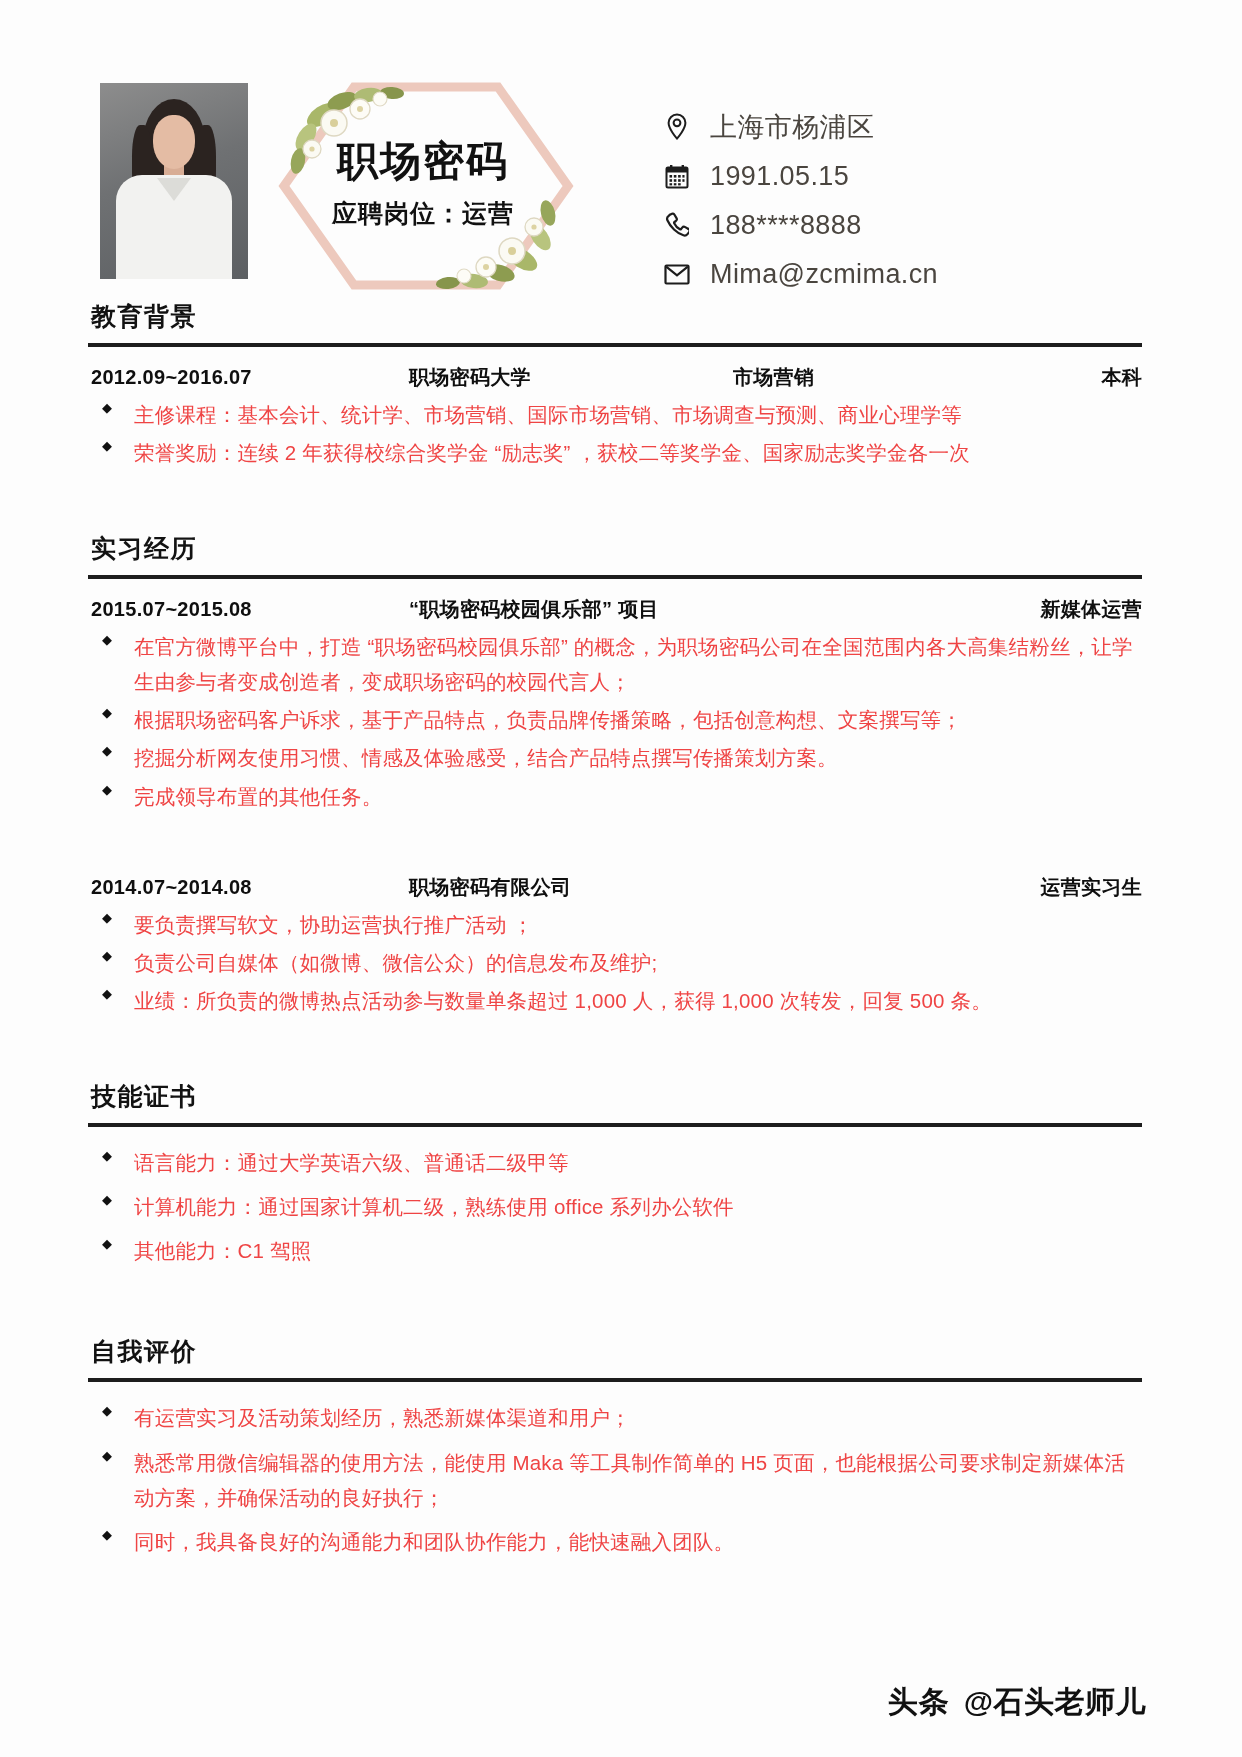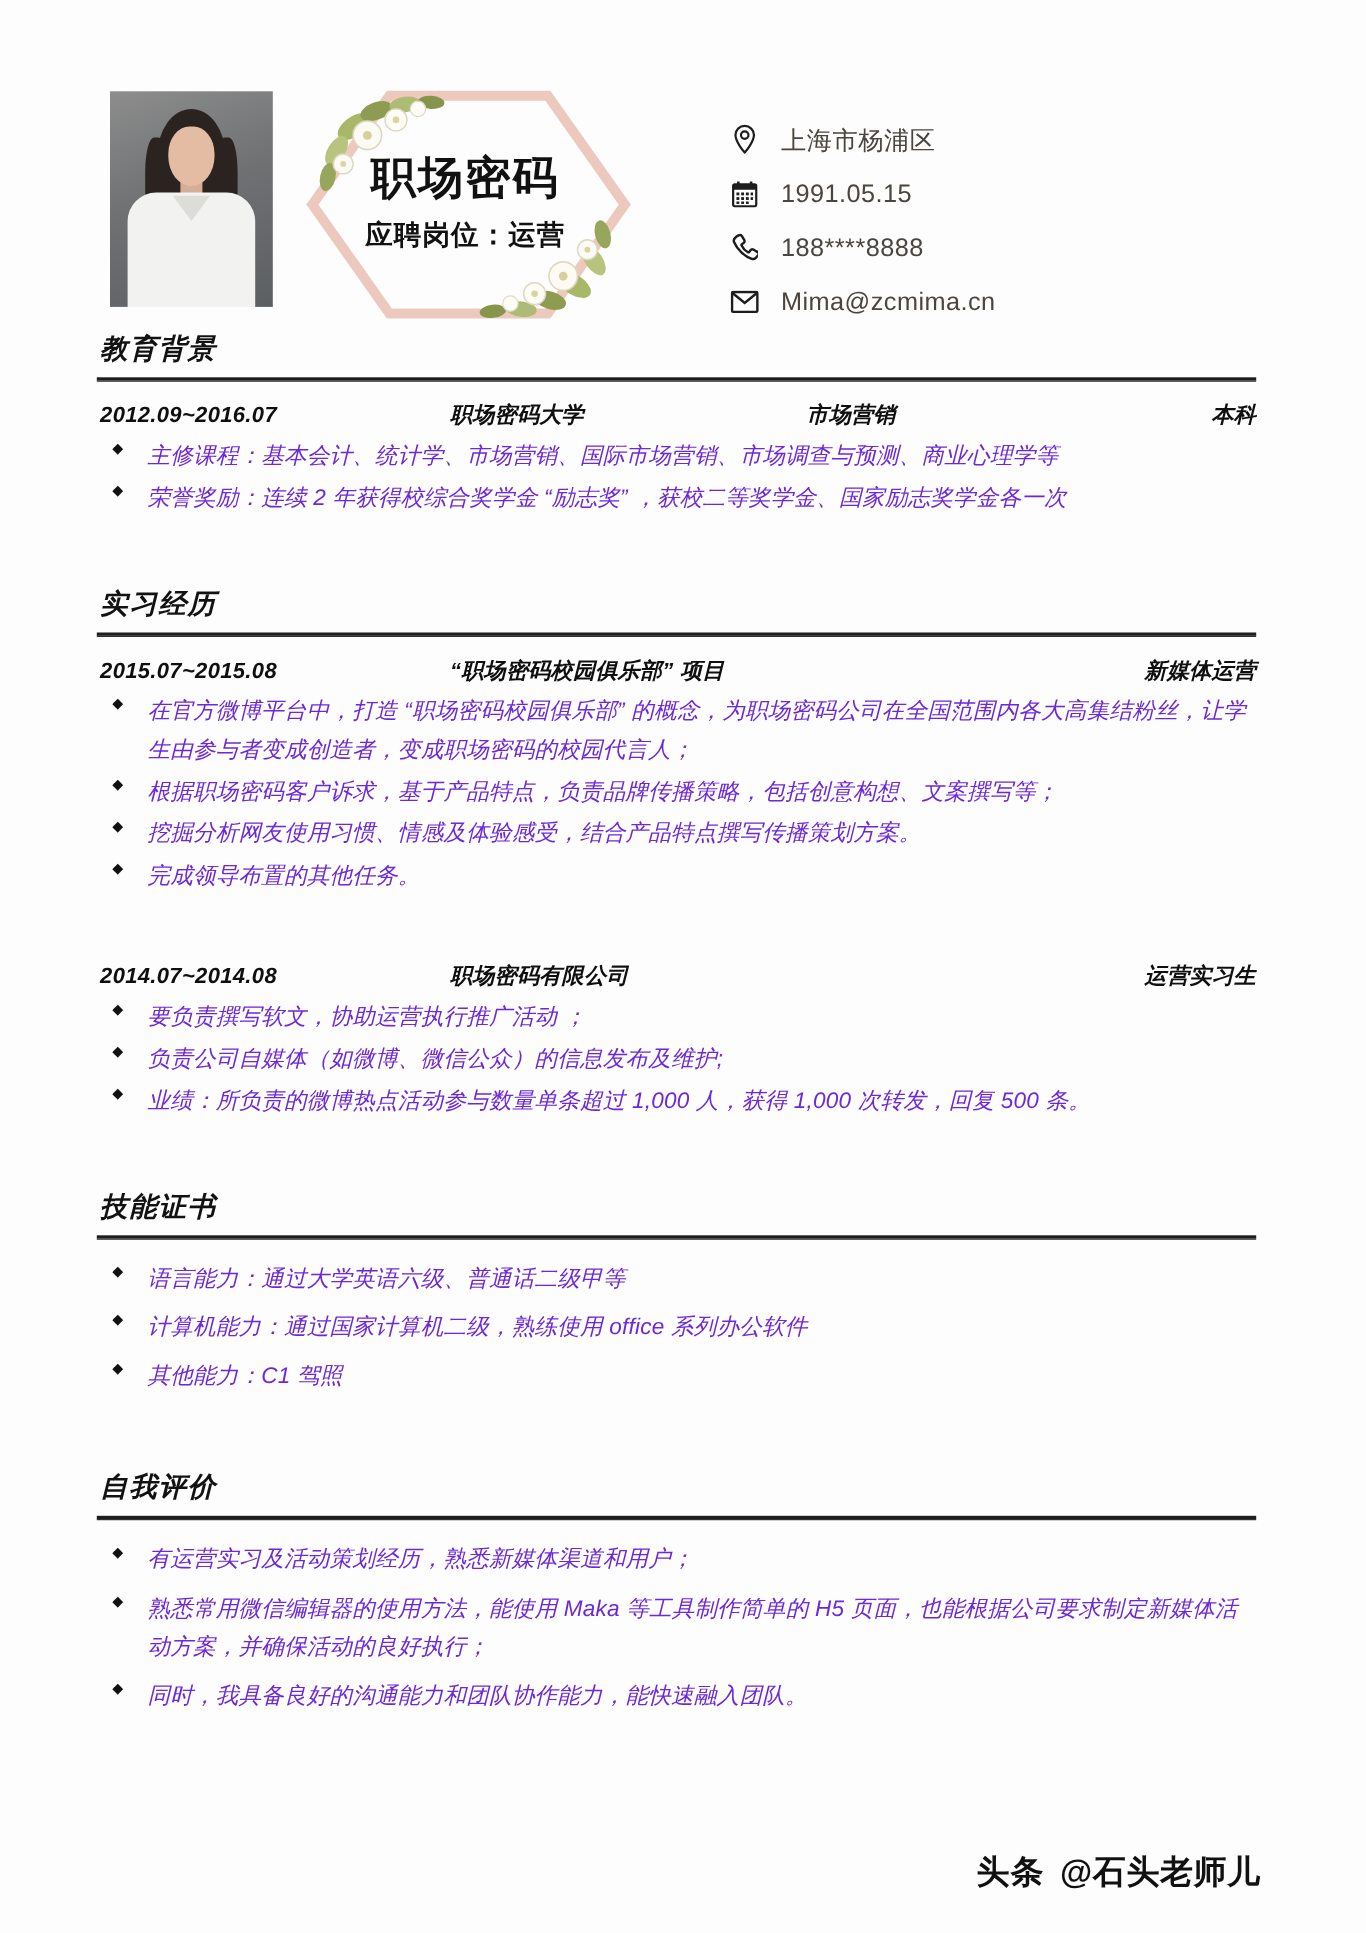--- a/index.html
+++ b/index.html
@@ -153,30 +153,30 @@
     width: 30px;
     height: 30px;
     margin-right: 18px;
     flex: 0 0 auto;
     display: flex;
     align-items: center;
     justify-content: center;
   }
   .c-icon svg { display: block; }
   .c-text {
-    font-size: 23px;
+    font-size: 27px;
     color: #4a453f;
     letter-spacing: 0.4px;
     white-space: nowrap;
   }
 
   
   .body-area { padding: 0 100px 0 88px; }
 
-  .section { margin-top: 0; font-style: italic; }
+  .section { margin-top: 0; }
 
   .sec-title {
     font-size: 25px;
     font-weight: 700;
     color: #121212;
     letter-spacing: 1.5px;
     padding-left: 3px;
   }
   .sec-rule {
     margin-top: 10px;
@@ -201,21 +201,21 @@
   .eh-org.center { }
   .eh-major { flex: 1 1 auto; text-align: left; padding-left: 24px; }
   .eh-right { flex: 0 0 auto; text-align: right; }
 
   ul.bullets { list-style: none; }
   ul.bullets li {
     position: relative;
     padding-left: 46px;
     font-size: 20.5px;
     line-height: 1.72;
-    color: #6d28d9;
+    color: #ef4444;
     margin-bottom: 3px;
     letter-spacing: 0.2px;
   }
   ul.bullets li::before {
     content: "\25C6";
     position: absolute;
     left: 14px;
     top: 0;
     font-size: 13px;
     line-height: 1.72;

